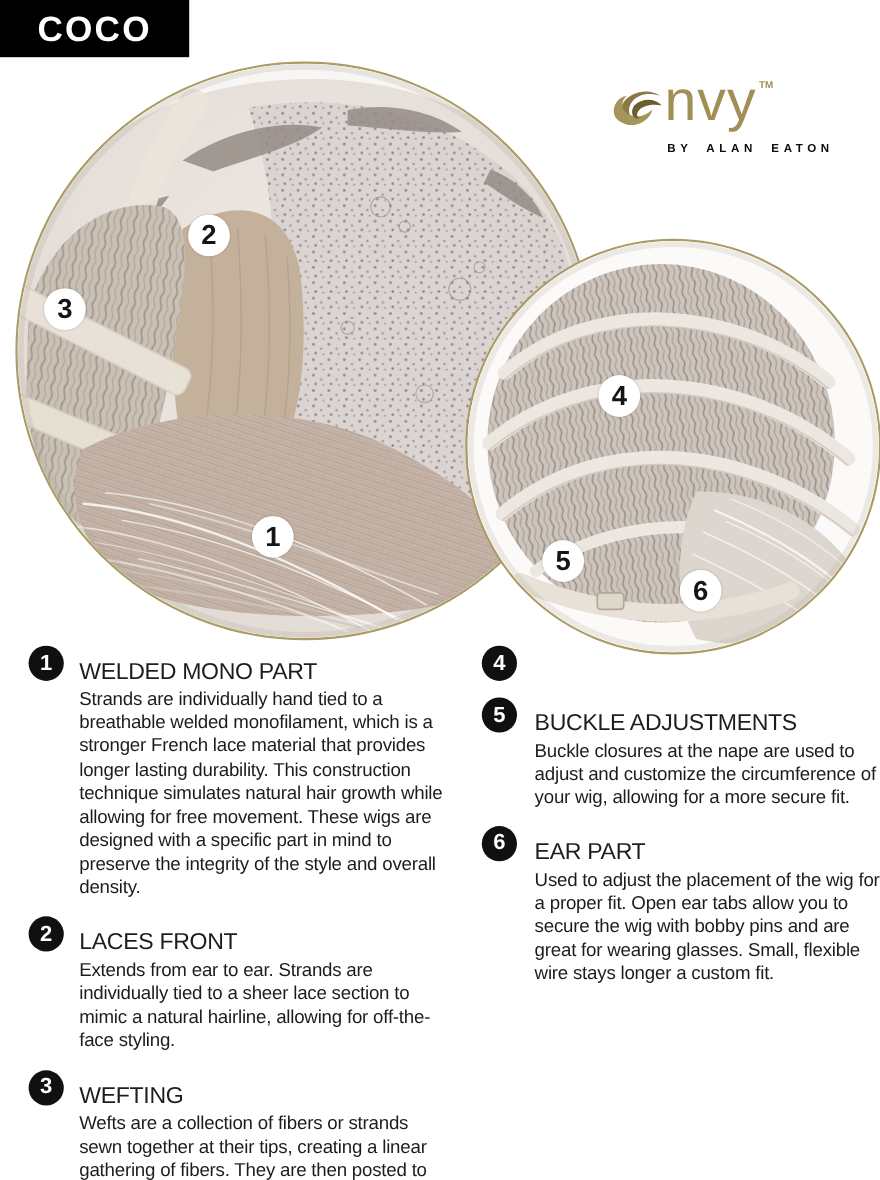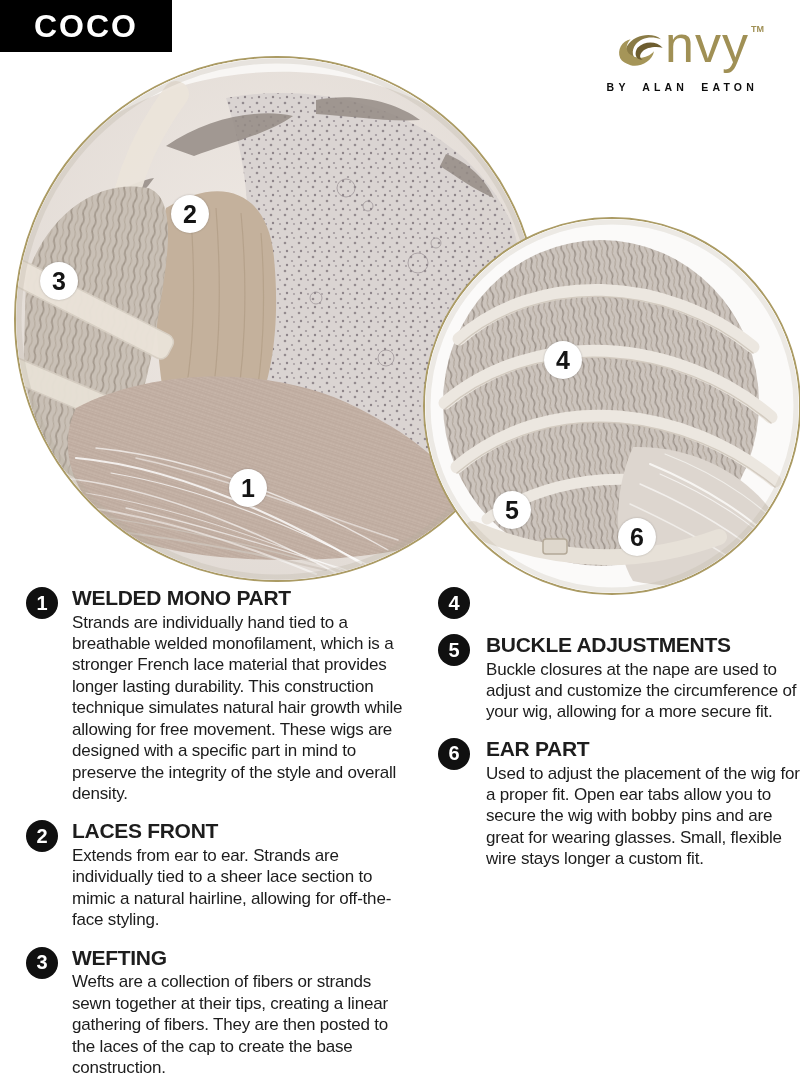--- a/index.html
+++ b/index.html
@@ -5,21 +5,21 @@
   html,body{margin:0;padding:0;background:#ffffff;}
   body{font-family:"Liberation Sans", sans-serif;color:#1c1c1c;}
   .canvas{position:relative;width:800px;height:1073px;background:#ffffff;overflow:hidden;}
 
   
   .title-box{position:absolute;left:0;top:0;width:172px;height:52px;background:#000;
     display:flex;align-items:center;justify-content:center;}
   .title-box span{color:#fff;font-size:32px;font-weight:700;letter-spacing:2px;}
 
   .logo{position:absolute;right:36px;top:22px;width:210px;}
-  .logo-row{display:flex;align-items:flex-start;justify-content:flex-end;}
+  .logo-row{display:flex;align-items:flex-start;justify-content:flex-start;margin-top:48px;}
   .logo-e{width:52px;height:50px;margin-right:-2px;margin-top:6px;}
   .logo-text{font-size:52px;line-height:44px;color:#a09055;font-weight:400;letter-spacing:1px;}
   .logo-tm{font-size:9px;color:#a09055;font-weight:700;margin-top:2px;margin-left:2px;}
   .logo-tagline{margin-top:3px;text-align:right;font-size:10.5px;font-weight:700;
     letter-spacing:4.2px;word-spacing:6px;color:#0d0d0d;padding-right:6px;}
 
   
   .photo-circle{position:absolute;border-radius:50%;border:2px solid #ab9b64;overflow:hidden;background:#fff;}
   #cap-front{left:14px;top:56px;width:522px;height:522px;z-index:1;}
   #cap-back{left:423px;top:217px;width:374px;height:374px;z-index:2;}
@@ -37,22 +37,22 @@
 
   
   .features{position:absolute;left:0;top:586px;width:800px;display:flex;}
   .col{box-sizing:border-box;}
   .col-left{width:410px;padding-left:26px;}
   .col-right{width:390px;padding-left:28px;}
   .feature{display:grid;grid-template-columns:46px 1fr;margin-bottom:15px;}
   .col-right .feature{grid-template-columns:48px 1fr;margin-bottom:14px;}
   .feature-num{width:32px;height:32px;border-radius:50%;background:#101010;color:#fff;
     font-weight:700;font-size:20px;display:flex;align-items:center;justify-content:center;margin-top:1px;}
-  .feature-title{font-size:21px;font-weight:700;letter-spacing:-0.3px;color:#1d1d1d;
-    line-height:1.08;margin:1px 0 2px 0;}
+  .feature-title{font-size:21px;font-weight:400;letter-spacing:-0.3px;color:#1d1d1d;
+    line-height:1.08;margin:14px 0 2px 0;}
   .feature-body{font-size:17px;line-height:1.26;letter-spacing:-0.2px;color:#1c1c1c;max-width:340px;}
   .col-right .feature-body{max-width:316px;}
 </style>
 </head>
 <body>
 
 <div class="canvas">
 
   <div class="title-box">
     <span>COCO</span>

